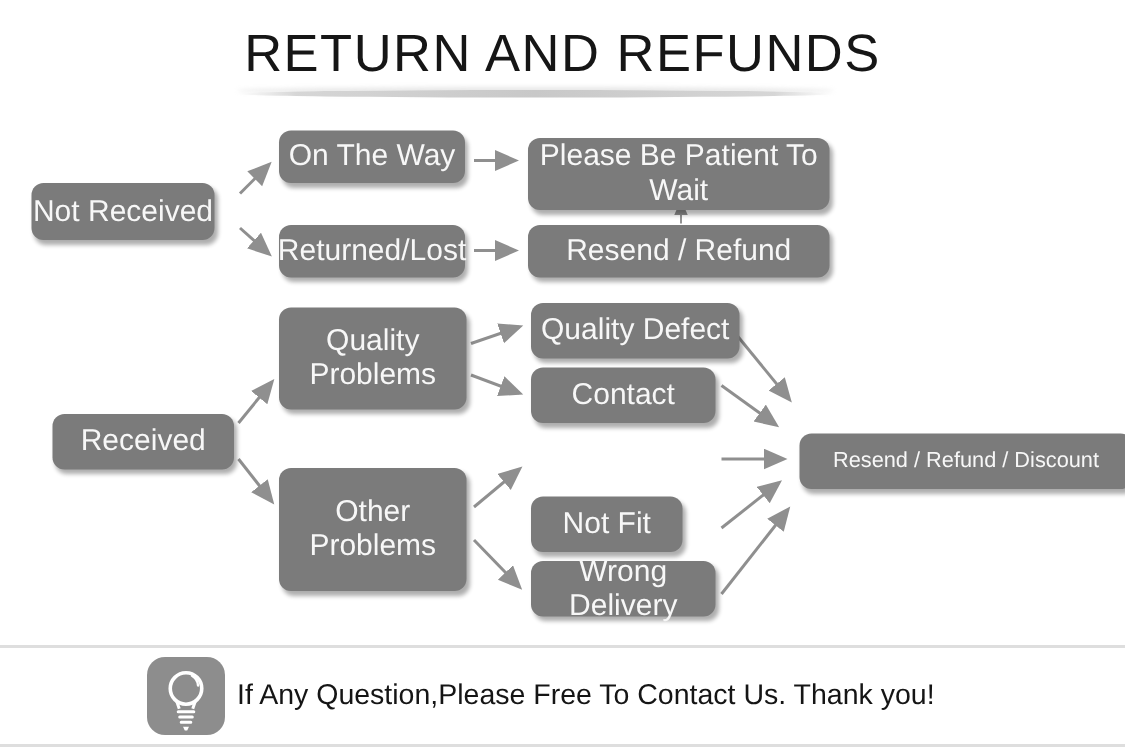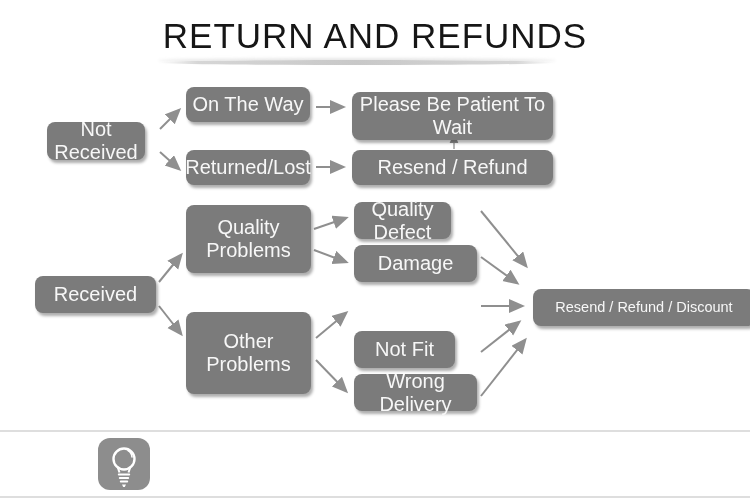--- a/index.html
+++ b/index.html
@@ -61,41 +61,42 @@
       <line x1="316" y1="338" x2="346" y2="313" marker-end="url(#ah)"></line>
       <line x1="316" y1="360" x2="346" y2="391" marker-end="url(#ah)"></line>
       <line x1="481" y1="211" x2="526" y2="266" marker-end="url(#ah)"></line>
       <line x1="481" y1="257" x2="517" y2="283" marker-end="url(#ah)"></line>
       <line x1="481" y1="306" x2="522" y2="306" marker-end="url(#ah)"></line>
       <line x1="481" y1="352" x2="519" y2="322" marker-end="url(#ah)"></line>
       <line x1="481" y1="396" x2="525" y2="340" marker-end="url(#ah)"></line>
     </g>
   </svg>
 
-  <div class="node" style="left:47px;top:122px;width:98px;height:38px">Not Received</div>
+  <div class="node" style="left:21px;top:122px;width:122px;height:38px">Not Received</div>
   <div class="node" style="left:186px;top:87px;width:124px;height:35px">On The Way</div>
   <div class="node" style="left:186px;top:150px;width:124px;height:35px">Returned/Lost</div>
   <div class="node" style="left:352px;top:92px;width:201px;height:48px">Please Be Patient To Wait</div>
   <div class="node" style="left:35px;top:276px;width:121px;height:37px">Received</div>
   <div class="node" style="left:352px;top:150px;width:201px;height:35px">Resend / Refund</div>
   <div class="node" style="left:186px;top:205px;width:125px;height:68px">Quality Problems</div>
   <div class="node" style="left:186px;top:312px;width:125px;height:82px">Other Problems</div>
-  <div class="node" style="left:354px;top:202px;width:97px;height:37px">Quality Defect</div>
-  <div class="node" style="left:354px;top:245px;width:123px;height:37px">Damage</div>
+  <div class="node" style="left:354px;top:202px;width:139px;height:37px">Quality Defect</div>
+  <div class="node" style="left:354px;top:245px;width:123px;height:37px">Contact</div>
   <div class="node" style="left:354px;top:331px;width:101px;height:37px">Not Fit</div>
   <div class="node" style="left:354px;top:374px;width:123px;height:37px">Wrong Delivery</div>
   <div class="node" style="left:533px;top:289px;width:222px;height:37px;font-size:14.5px">Resend / Refund / Discount</div>
 
   <div class="footer-divider" style="top:430px"></div>
 
   <svg class="footer-icon" width="52" height="52" viewBox="0 0 52 52">
     <rect x="0" y="0" width="52" height="52" rx="12" fill="#8d8d8d"></rect>
     <circle cx="26" cy="21" r="10.5" fill="none" stroke="#ffffff" stroke-width="2.4"></circle>
     <path d="M30,12.5 a8,8 0 0 1 4,6.5" fill="none" stroke="#ffffff" stroke-width="1.6" stroke-linecap="round"></path>
     <path d="M19.8,29.5 L21.5,34.5 M32.2,29.5 L30.5,34.5" fill="none" stroke="#ffffff" stroke-width="2"></path>
     <path d="M20.8,36.5 H31.2 M21.8,40 H30.2 M22.8,43.5 H29.2" stroke="#ffffff" stroke-width="2" stroke-linecap="round"></path>
     <path d="M24,46.5 L28,46.5 L26.8,49 L25.2,49 z" fill="#ffffff"></path>
   </svg>
 
+  <div class="footer-message">If Any Question,Please Free To Contact Us. Thank you!</div>
 
   <div class="footer-divider" style="top:496px"></div>
 
 </div>
 
 </body></html>

